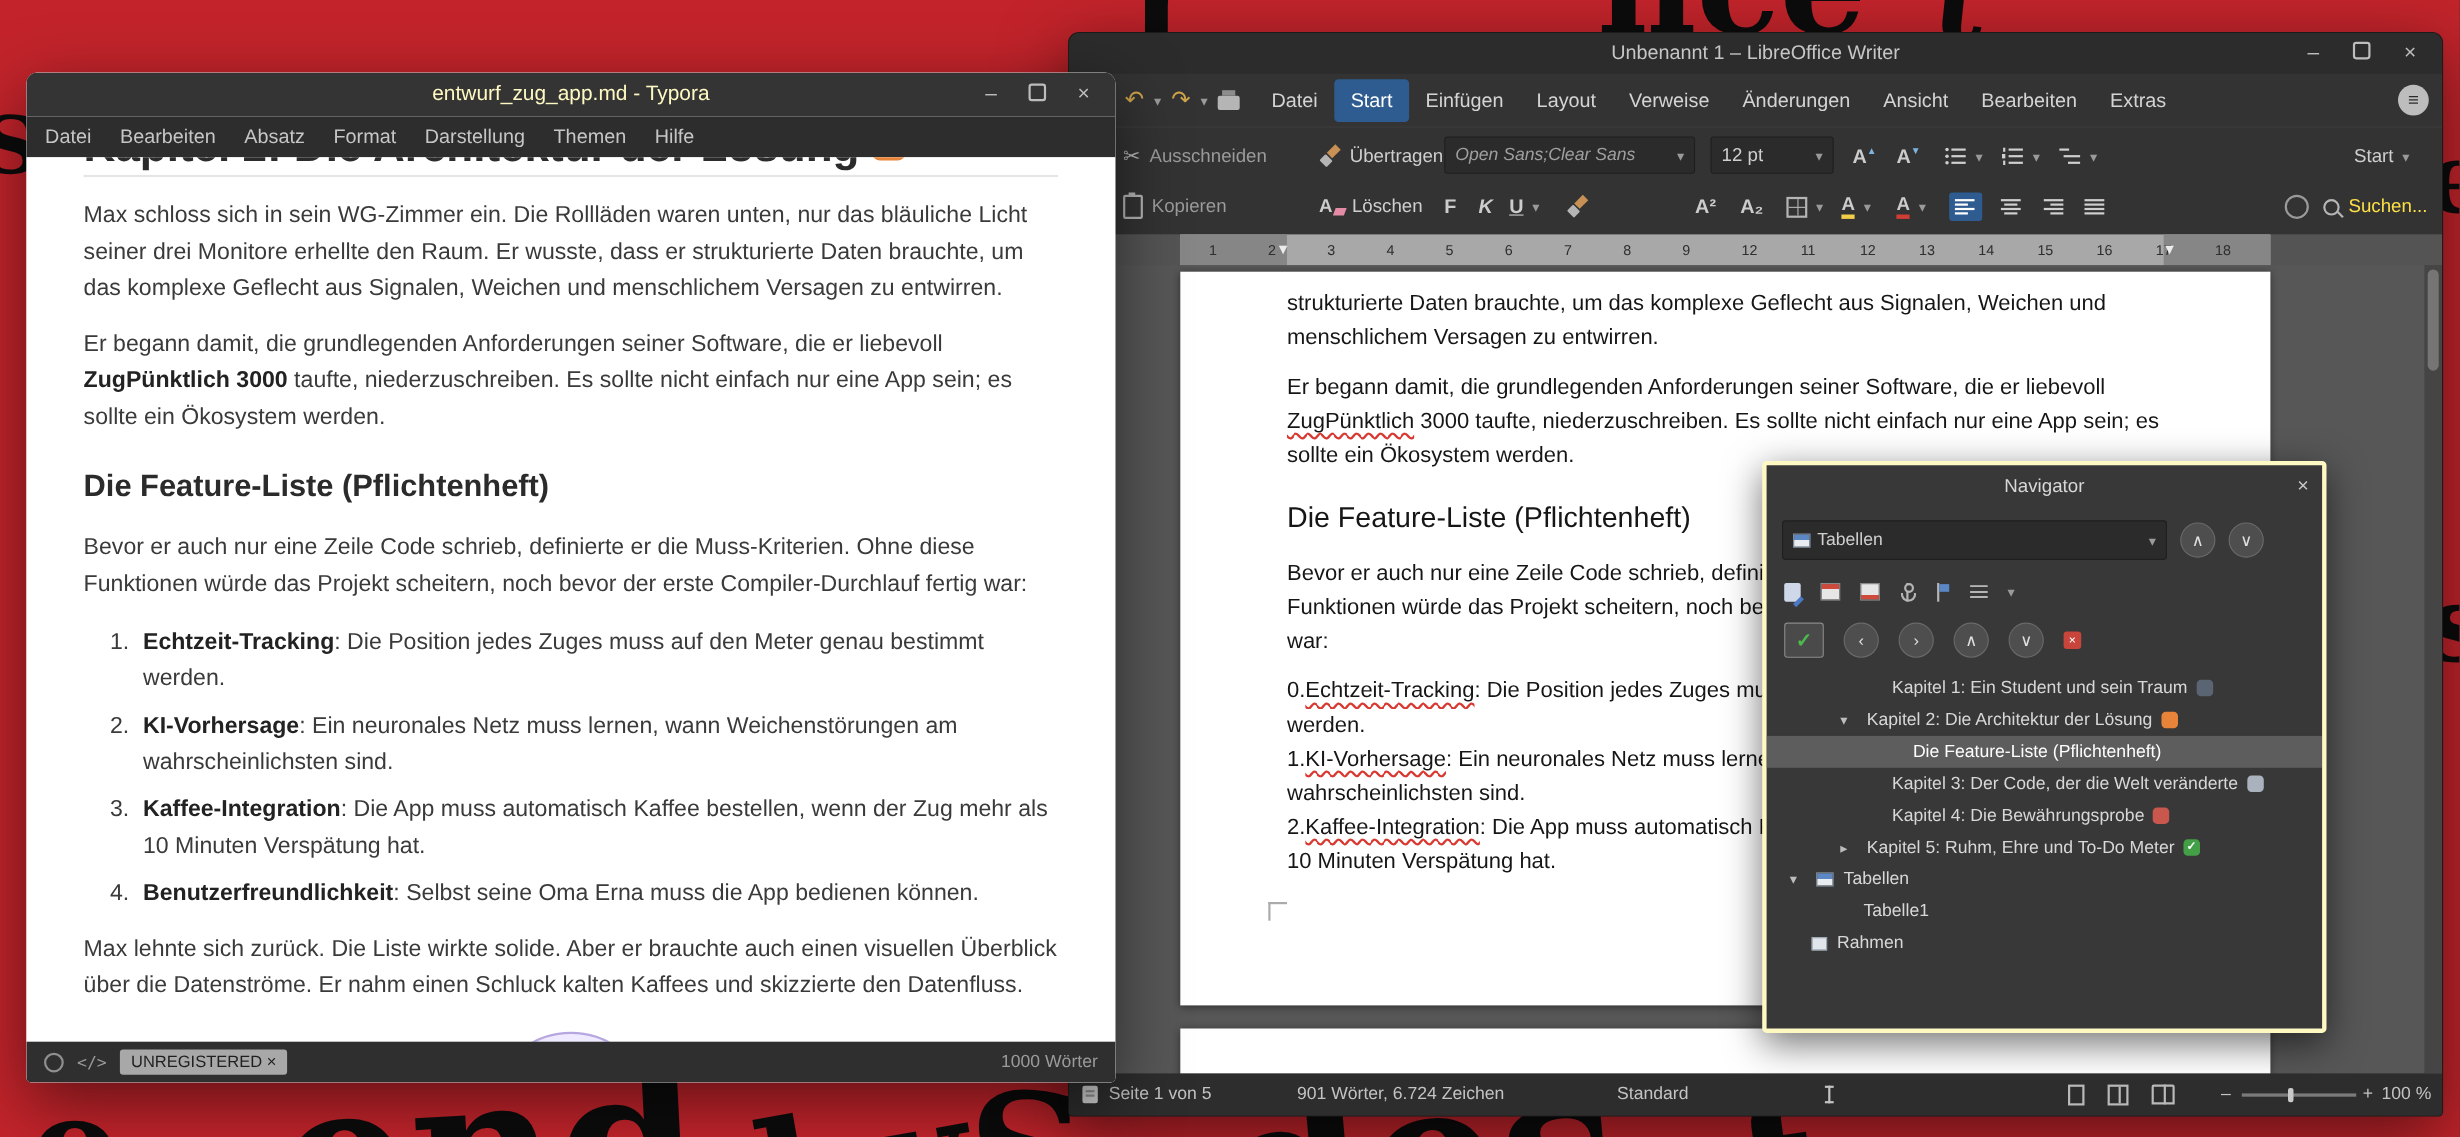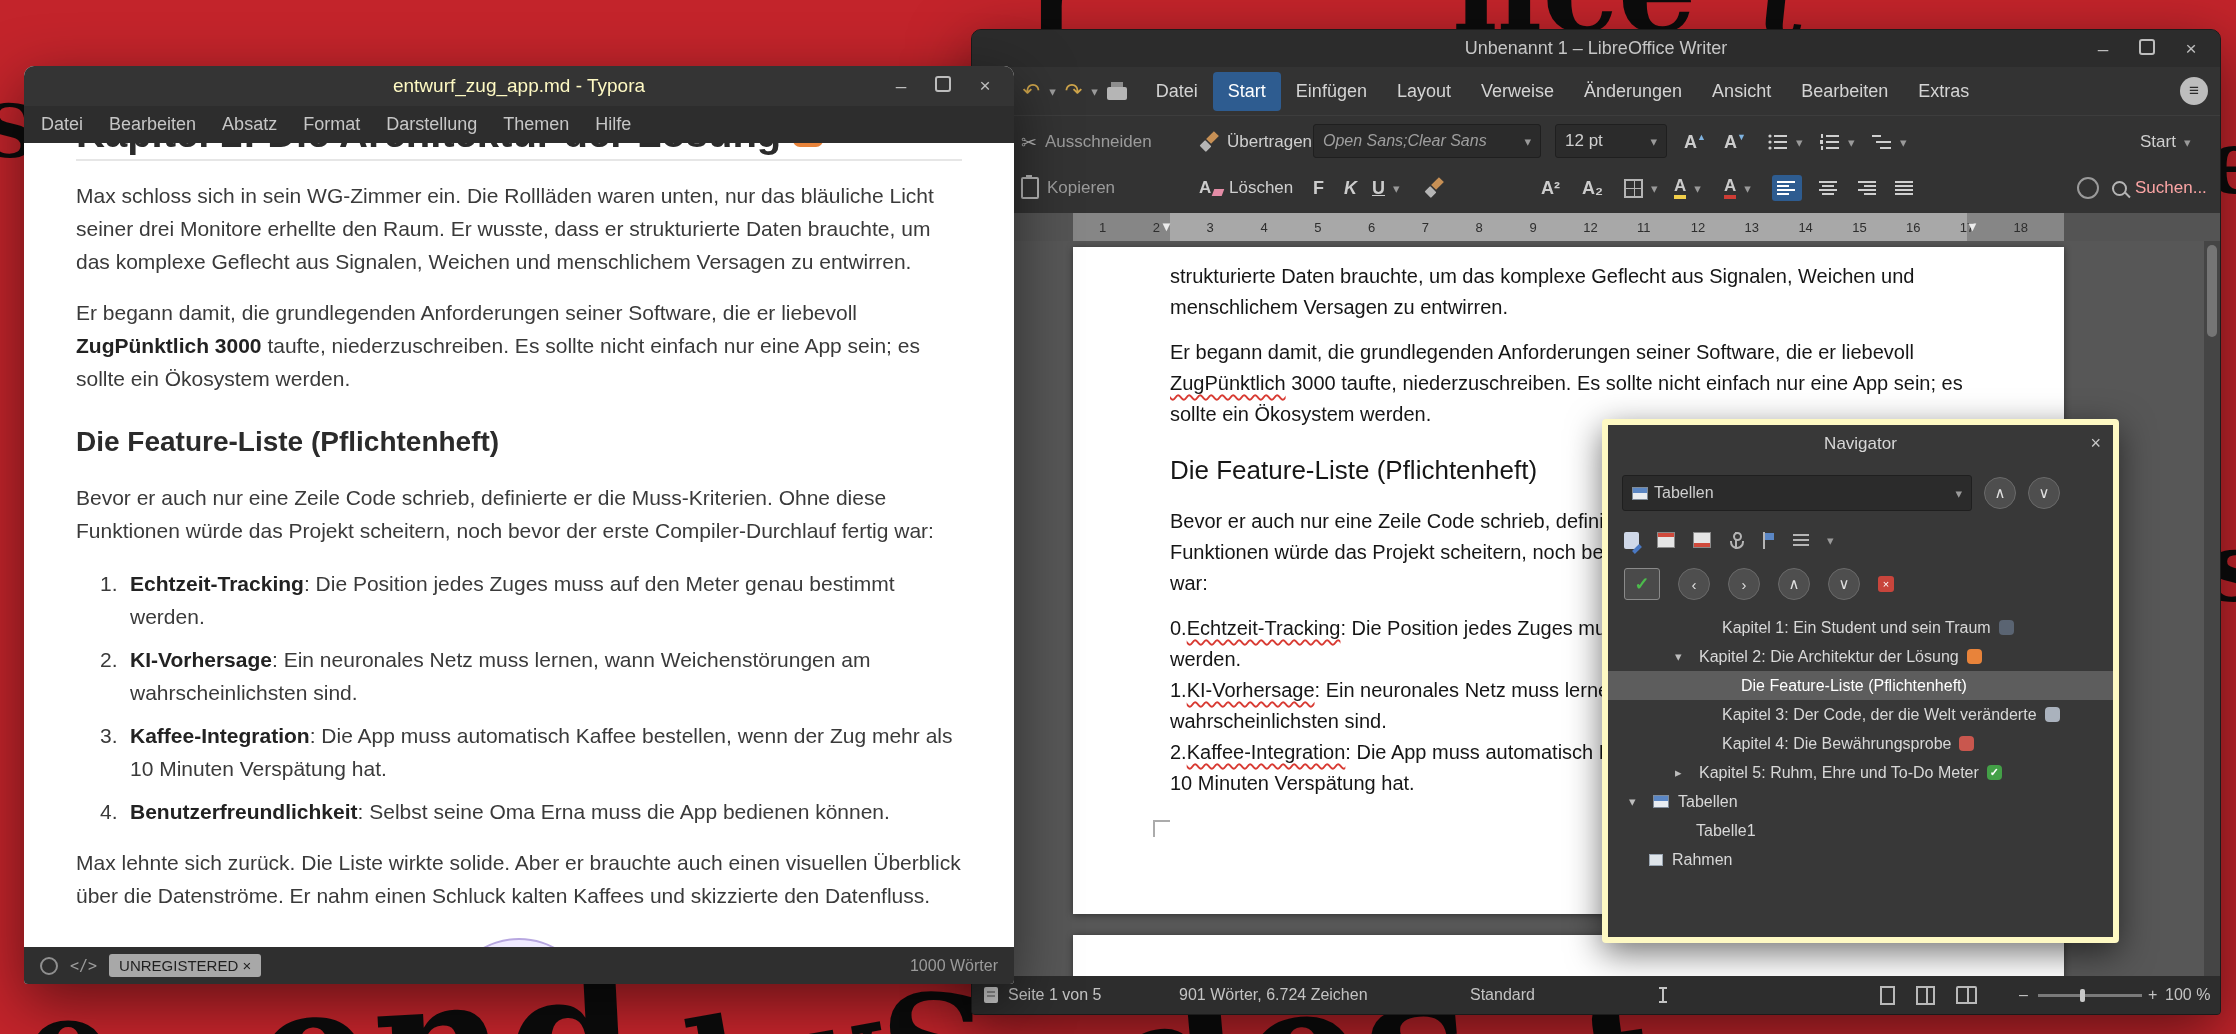--- a/index.html
+++ b/index.html
@@ -84,21 +84,21 @@
   .colorA{font-weight:700;font-size:17px;color:#ccc;line-height:15px;text-align:center;}
   .colorA .bar{display:block;height:4px;margin-top:2px;}
   .bar-y{background:#f2cf4a;} .bar-r{background:#cf3d35;}
   .i-borders{width:15px;height:15px;border:2px solid #b5b5b5;position:relative;}
   .i-borders::before{content:'';position:absolute;left:0;right:0;top:50%;height:1px;background:#b5b5b5;}
   .i-borders::after{content:'';position:absolute;top:0;bottom:0;left:50%;width:1px;background:#b5b5b5;}
   .active-tool{background:#2e5c90;border-radius:3px;padding:5px;}
   .i-circlebtn{width:22px;height:22px;border-radius:50%;border:2px solid #9a9a9a;box-sizing:border-box;}
   .i-mag{width:11px;height:11px;border:2px solid #b5b5b5;border-radius:50%;position:relative;}
   .i-mag::after{content:'';position:absolute;width:7px;height:2px;background:#b5b5b5;transform:rotate(45deg);right:-6px;bottom:-2px;}
-  .search-label{color:#fca5a5;}
+  .search-label{color:#fde047;}
 
   .lo-ruler{position:relative;height:29px;background:#545454;overflow:hidden;}
   .ruler-page{position:absolute;left:101px;top:0;width:991px;height:29px;background:#a8a8a8;}
   .ruler-margin{position:absolute;top:0;height:29px;background:#868686;}
   .ruler-num{position:absolute;top:7px;font-size:13px;color:#2e2e2e;}
   .indent-marker{position:absolute;top:6px;font-size:13px;color:#ececec;}
 
   .lo-docarea{position:absolute;top:211px;left:0;right:0;bottom:38px;background:#575757;overflow:hidden;}
   .lo-page{position:absolute;left:101px;top:6px;width:991px;height:667px;background:#fff;
            box-shadow:0 1px 7px rgba(0,0,0,.45);box-sizing:border-box;
@@ -107,21 +107,21 @@
   .lo-h{font-size:26px;line-height:36px;font-weight:500;margin:22px 0 18px;}
   .lo-li{margin:0 !important;}
   .sq{text-decoration:underline wavy #d83a32;text-decoration-thickness:2px;text-underline-offset:4px;text-decoration-skip-ink:none;}
   .corner{position:absolute;left:80px;top:573px;width:15px;height:15px;border-left:2px solid #ababab;border-top:2px solid #ababab;}
   .lo-page2{position:absolute;left:101px;top:694px;width:991px;height:300px;background:#fff;box-shadow:0 1px 7px rgba(0,0,0,.45);}
   .v-scroll{position:absolute;right:0;top:0;bottom:0;width:16px;background:#454545;}
   .v-thumb{position:absolute;left:3px;right:3px;top:4px;height:92px;background:#757575;border-radius:7px;}
 
   
   .navigator{position:absolute;left:630px;top:178px;width:505px;height:512px;background:#383838;
-             border:6px solid #fef9c3;border-radius:4px;box-shadow:0 10px 34px rgba(0,0,0,.55);
+             border:4px solid #fef9c3;border-radius:4px;box-shadow:0 10px 34px rgba(0,0,0,.55);
              color:#d8d8d8;z-index:6;overflow:hidden;}
   .nav-head{height:38px;display:flex;align-items:center;justify-content:center;position:relative;font-size:17px;}
   .nav-close{position:absolute;right:12px;top:8px;color:#c9c9c9;font-size:18px;}
   .nav-comborow{display:flex;align-items:center;gap:12px;padding:12px 14px 0;}
   .nav-combo{width:350px;height:36px;}
   .i-table{width:16px;height:13px;border:1px solid #7f8b99;background:linear-gradient(#5b87c5 0 5px,#e9edf2 5px);box-sizing:border-box;}
   .nav-circ{width:30px;height:30px;border-radius:50%;background:#4e4e4e;border:1px solid #6a6a6a;
             color:#e0e0e0;display:flex;align-items:center;justify-content:center;font-size:15px;}
   .nav-iconrow{display:flex;align-items:center;gap:18px;padding:14px 16px 0;height:30px;}
   .i-master{width:15px;height:17px;background:#cfd8e8;border-radius:2px;position:relative;}

